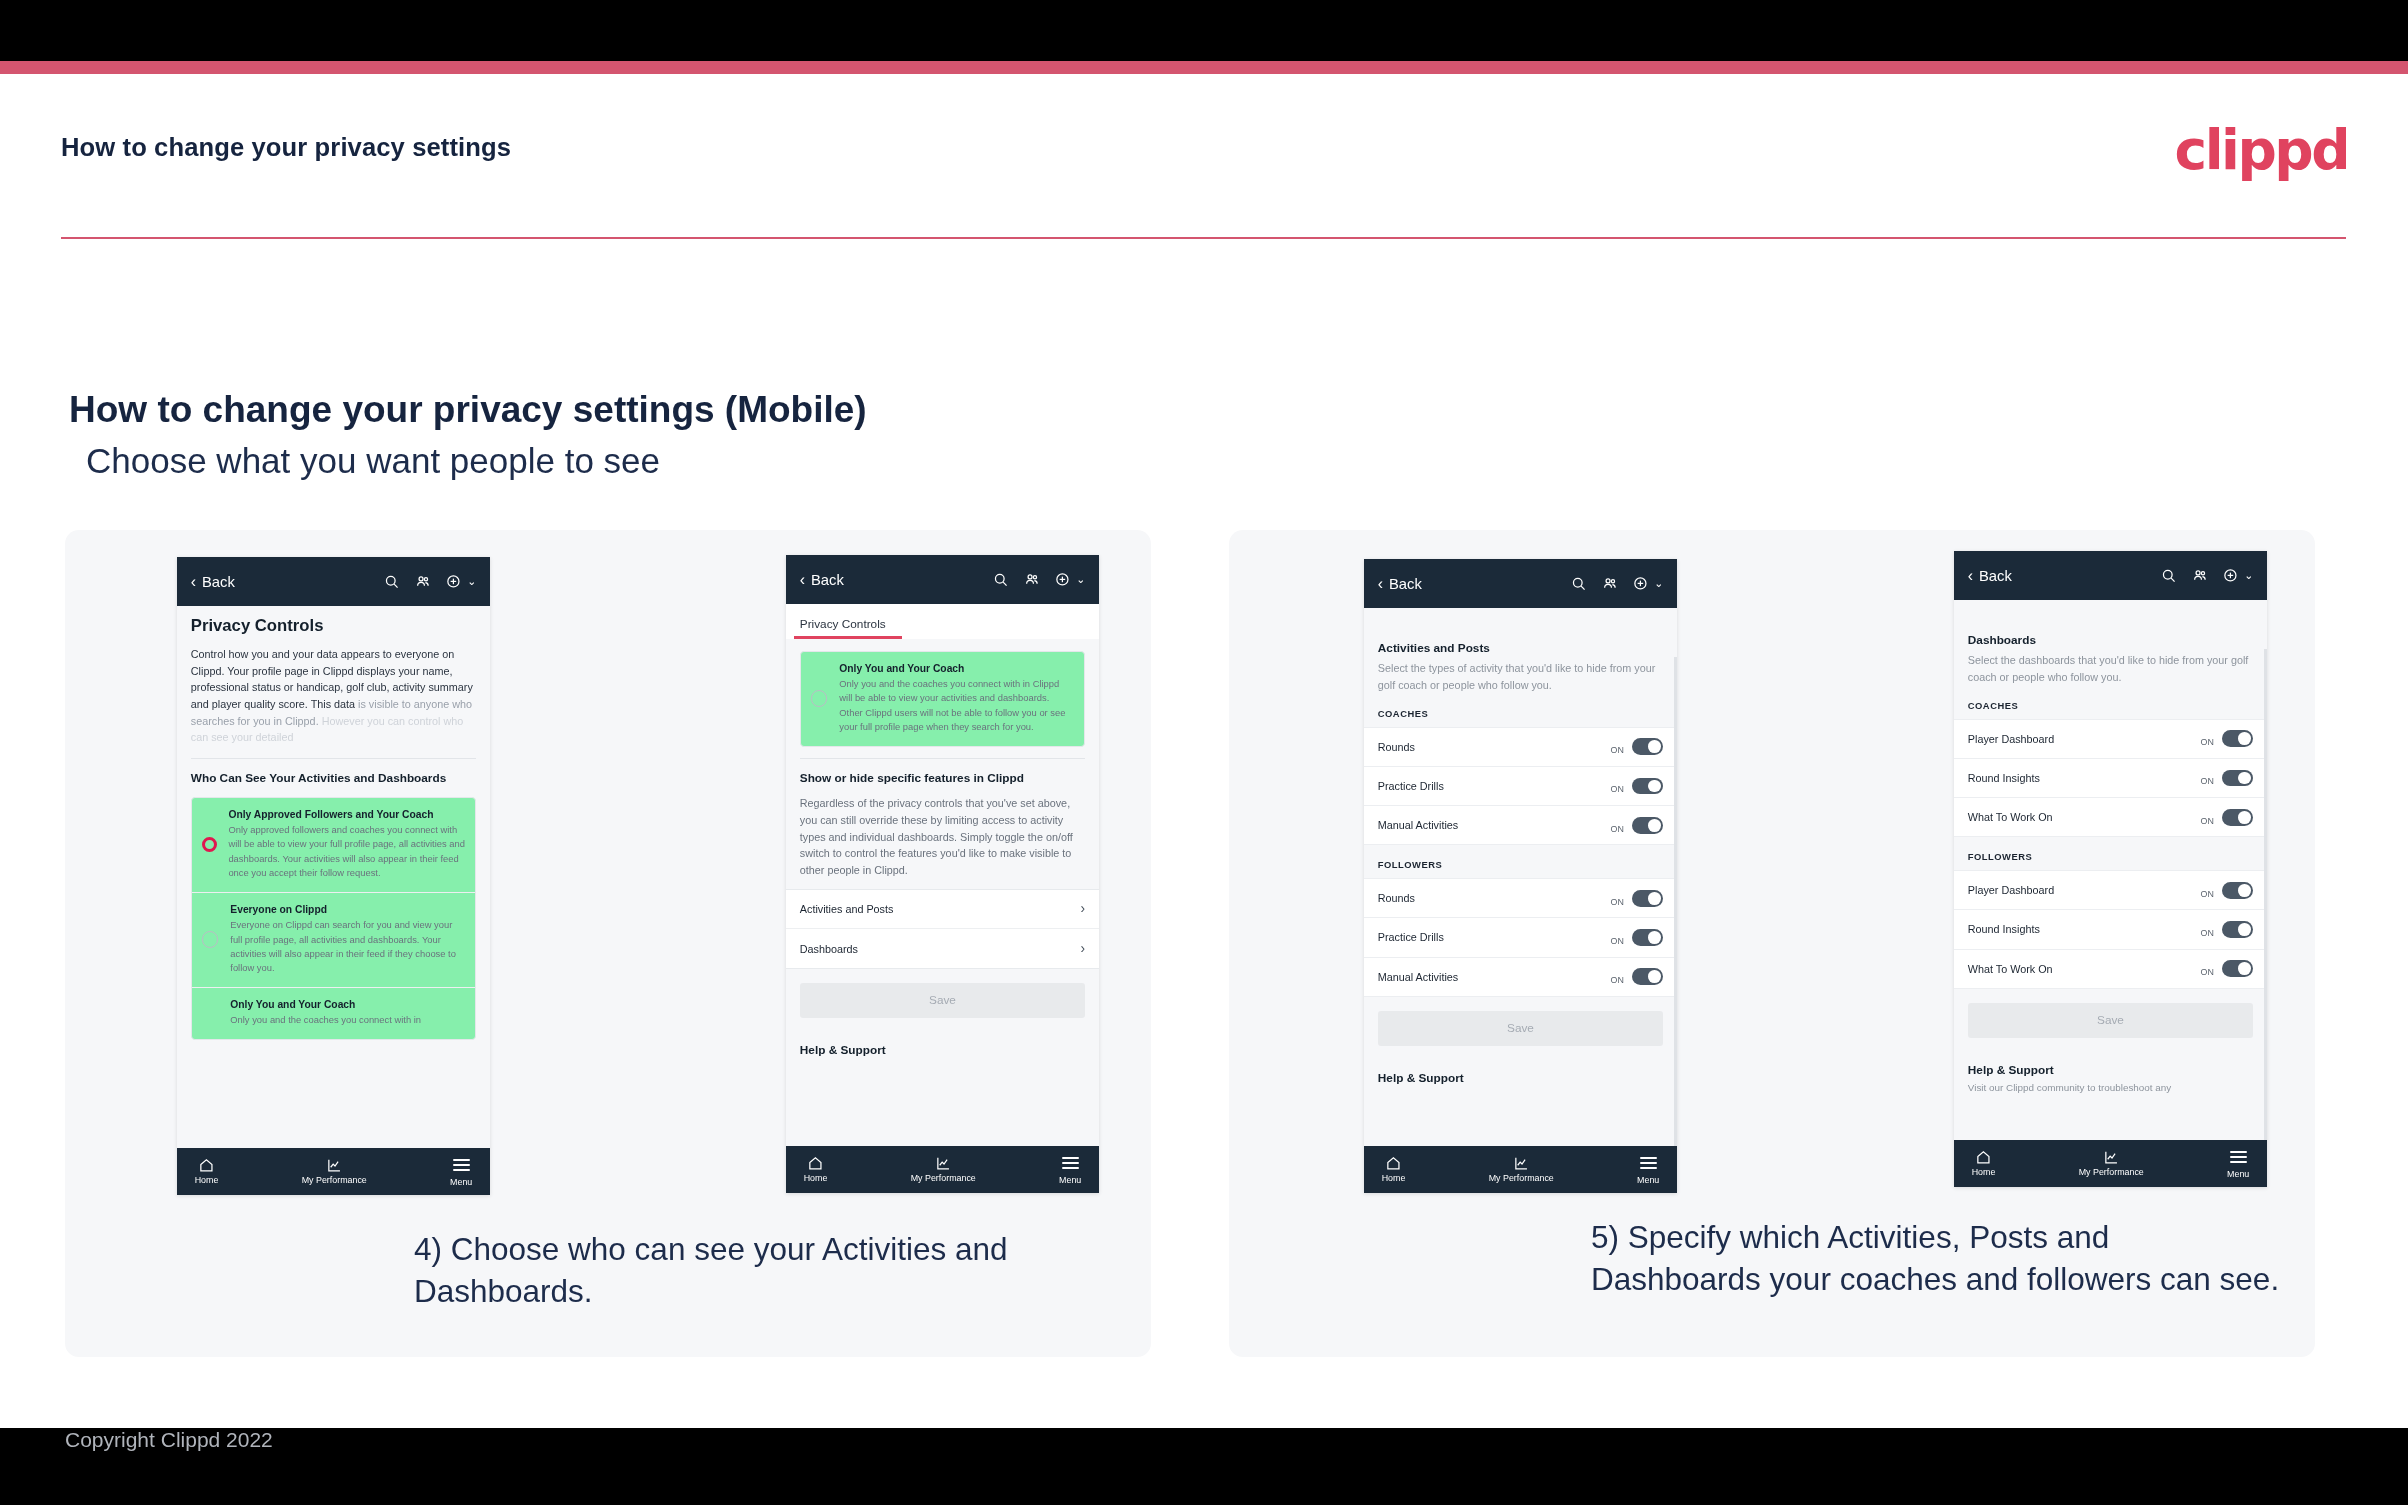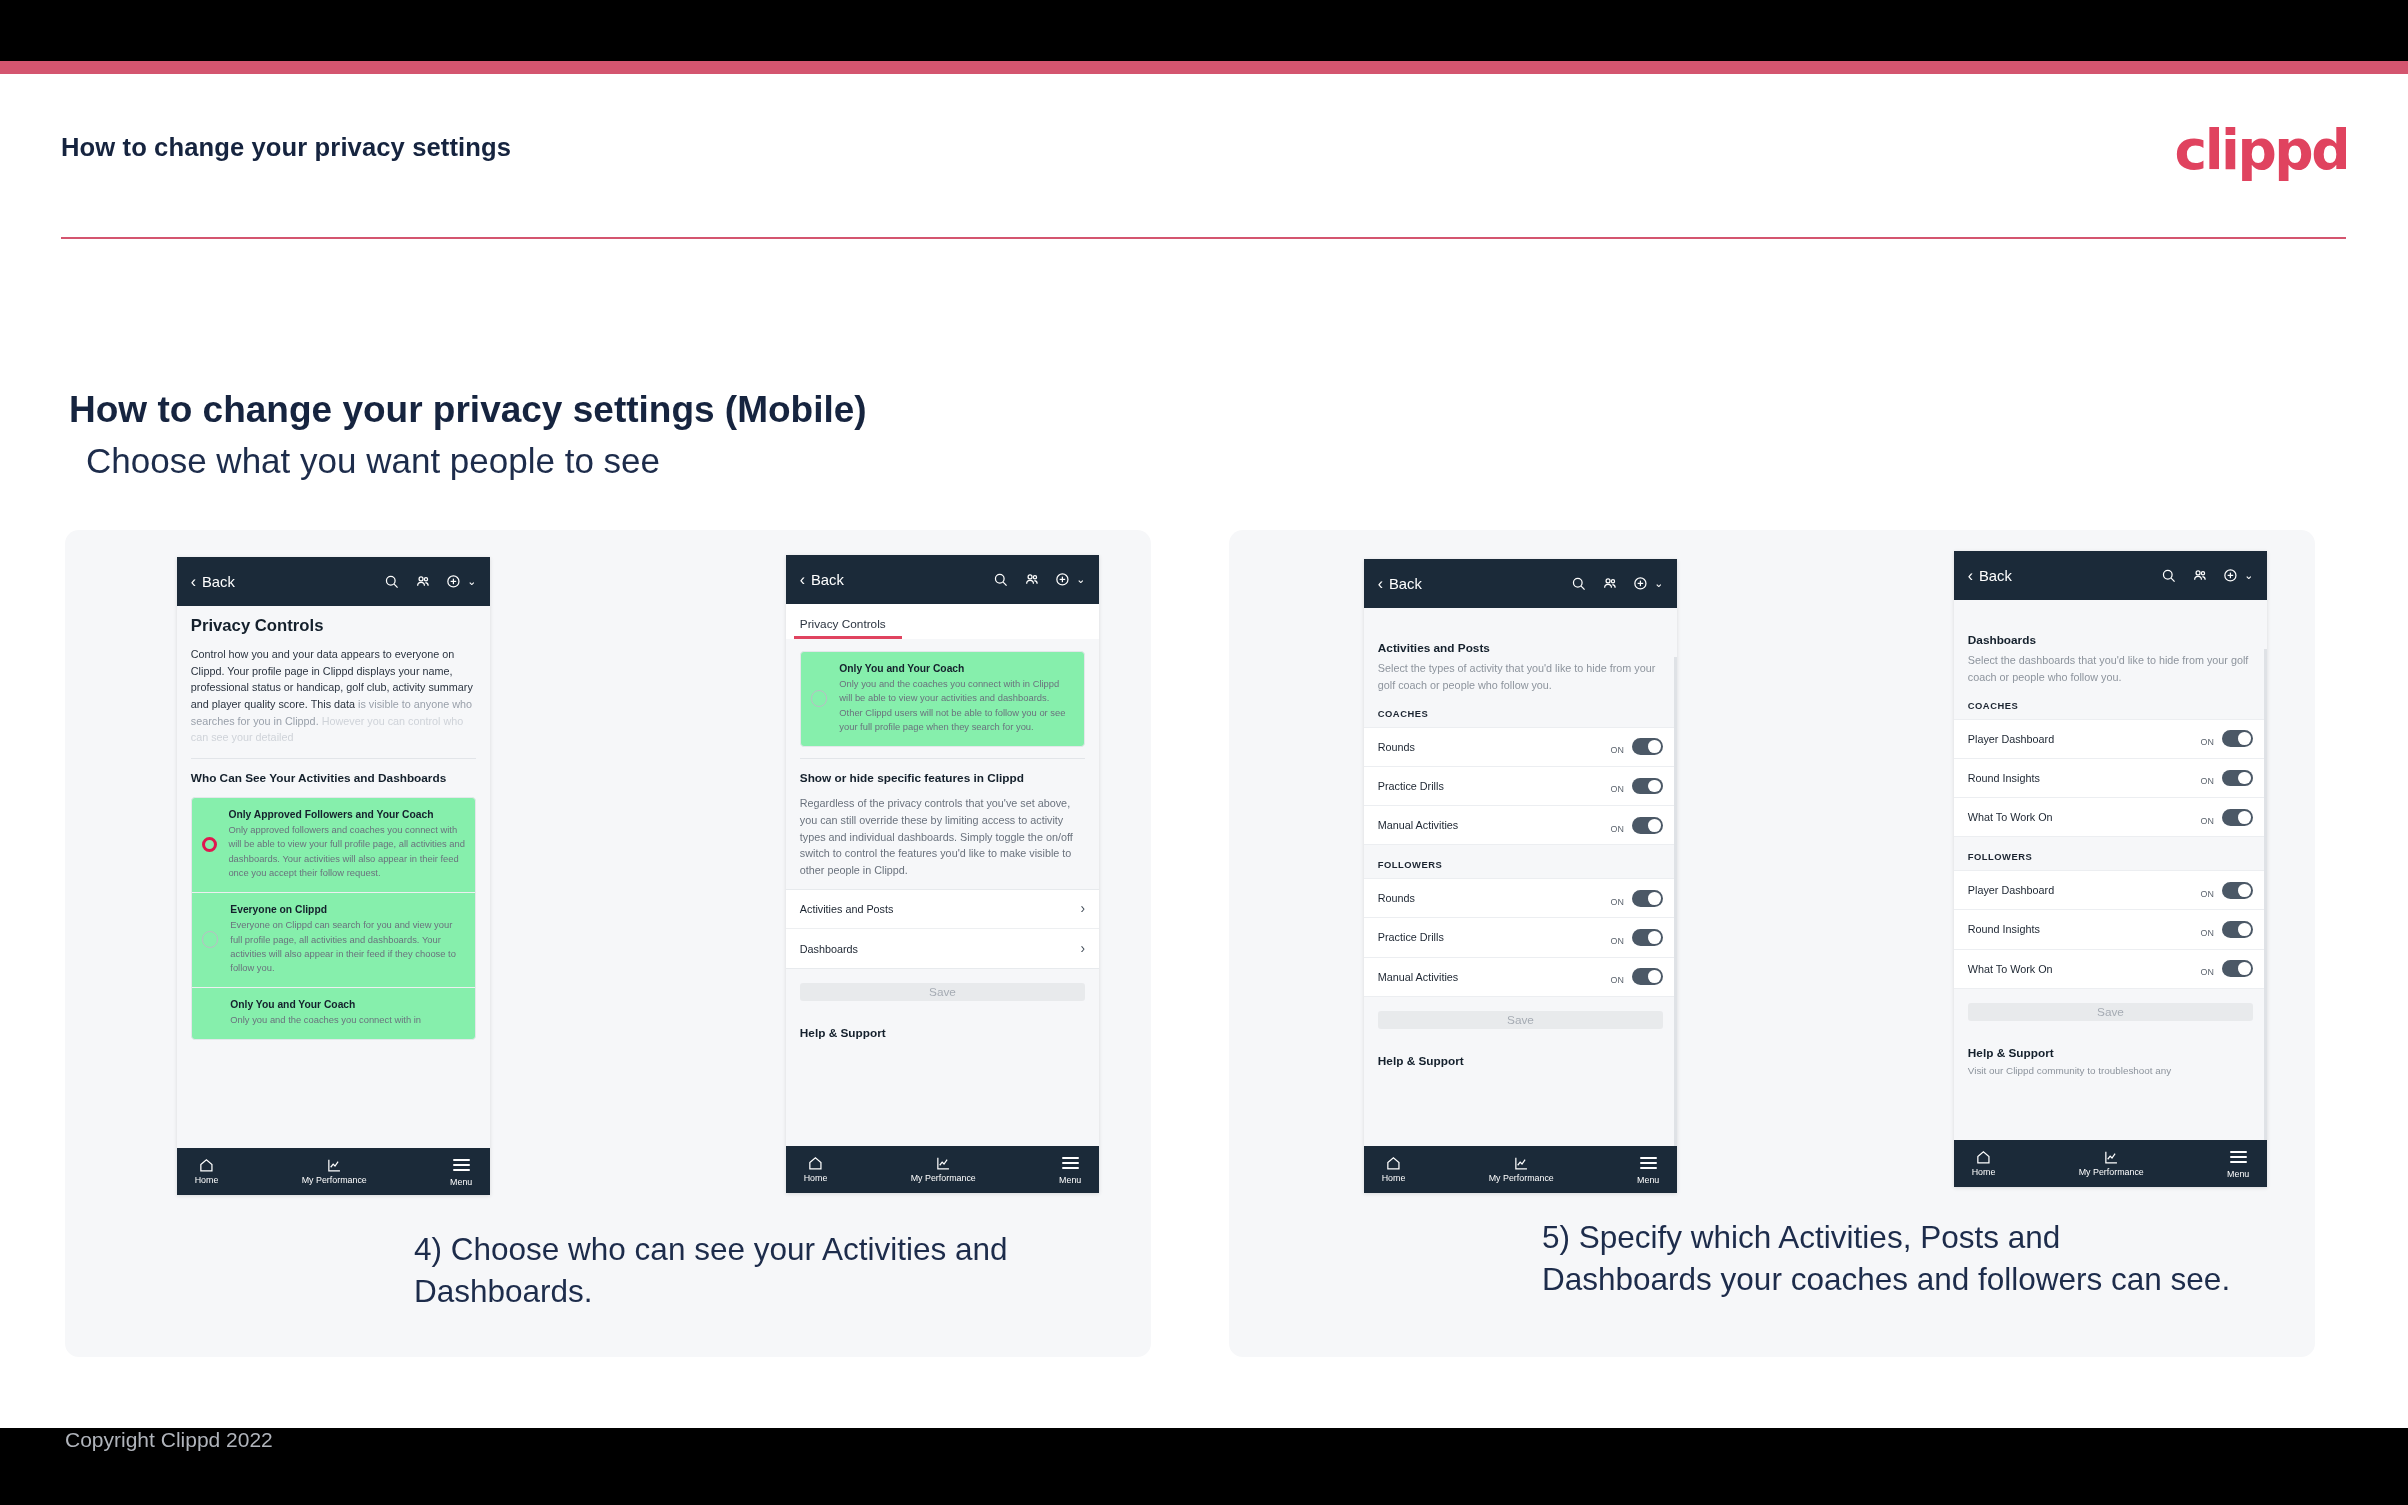--- a/index.html
+++ b/index.html
@@ -40,21 +40,21 @@
   .panel{
     position:absolute;background:#f6f7f9;border-radius:13.8px;
   }
   .panel-a{left:65px;top:456px;width:1086px;height:827px;}
   .panel-b{left:1229px;top:456px;width:1086px;height:827px;}
 
   .caption{
     position:absolute;color:#1d2c4b;font-size:31.5px;line-height:1.33;
   }
   .cap-a{left:414px;top:1155px;width:630px;}
-  .cap-b{left:1542px;top:1143px;width:690px;}
+  .cap-b{left:1591px;top:1143px;width:690px;}
 
   .footer{
     position:absolute;left:65px;top:1354px;
     font-size:21px;color:#b0b4bb;
   }
 
   
   .phone{position:absolute;background:#ffffff;overflow:hidden;
          box-shadow:0 1px 3.9px rgba(0,0,0,.12);}
   .p1{left:177px;top:483px;width:313px;height:638px;}
@@ -93,21 +93,21 @@
 
   .tabbar{background:#fff;padding:9.9px 13.8px 0 13.8px;position:relative;}
   .tabname{font-size:11.8px;color:#2b3440;padding-bottom:7.9px;display:inline-block;}
   .tabunder{position:absolute;left:7.9px;bottom:0;width:108px;height:3px;background:#e0435f;}
 
   .rowlist{margin:9.9px 0 0 0;background:#fff;border-top:1px solid #e7eaed;border-bottom:1px solid #e7eaed;}
   .lrow{display:flex;align-items:center;padding:11.8px 13.8px;border-bottom:1px solid #edeff1;font-size:10.8px;color:#1b2430;}
   .lrow:last-child{border-bottom:none;}
   .chev-r{margin-left:auto;font-size:13.8px;color:#46505c;}
 
-  .savebtn{margin:13.8px 13.8px 0 13.8px;height:18px;background:#e8eaec;border-radius:3px;
+  .savebtn{margin:13.8px 13.8px 0 13.8px;height:35px;background:#e8eaec;border-radius:3px;
            display:flex;align-items:center;justify-content:center;font-size:11.8px;color:#a5abb3;}
   .help-h{font-size:11.8px;font-weight:bold;color:#14202c;padding:25.6px 13.8px 0 13.8px;}
   .help-p{font-size:9.9px;color:#8d949d;padding:3.9px 13.8px 0 13.8px;line-height:1.4;}
 
   .sec-cap{font-size:9.4px;font-weight:bold;color:#1b2430;letter-spacing:0.5px;padding:13.8px 13.8px 7.9px 13.8px;}
   .togrow{display:flex;align-items:center;padding:10.8px 13.8px;background:#fff;border-bottom:1px solid #eceef1;font-size:10.8px;color:#1b2430;}
   .togrow:first-of-type{border-top:1px solid #eceef1;}
   .tog-wrap{margin-left:auto;display:flex;align-items:flex-end;gap:7.9px;}
   .tog-lbl{font-size:8.9px;color:#5d656f;}
   .tog{width:31.5px;height:16.7px;border-radius:8.9px;background:#4b5866;position:relative;}

